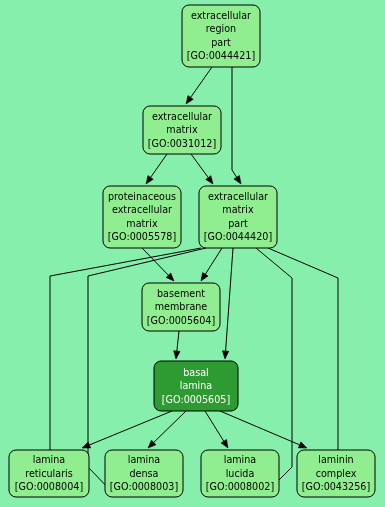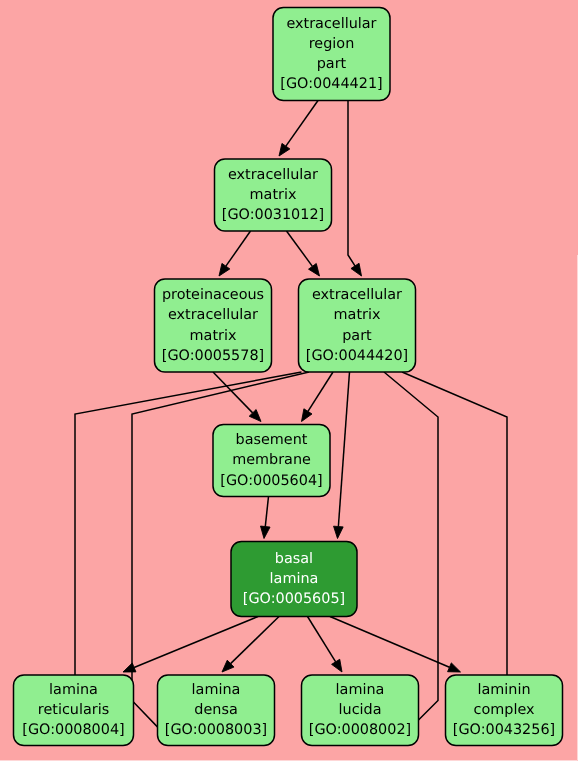--- a/index.html
+++ b/index.html
@@ -4,21 +4,21 @@
 <style>
   html, body {
     margin: 0;
     padding: 0;
     background: #ffffff;
   }
   #graph-root {
     position: relative;
     width: 385px;
     height: 507px;
-    background: #fca5a5;
+    background: #86efac;
     font-family: "DejaVu Sans", sans-serif;
     overflow: hidden;
   }
   svg.graph-canvas {
     position: absolute;
     left: 0;
     top: 0;
     width: 385px;
     height: 507px;
     display: block;

